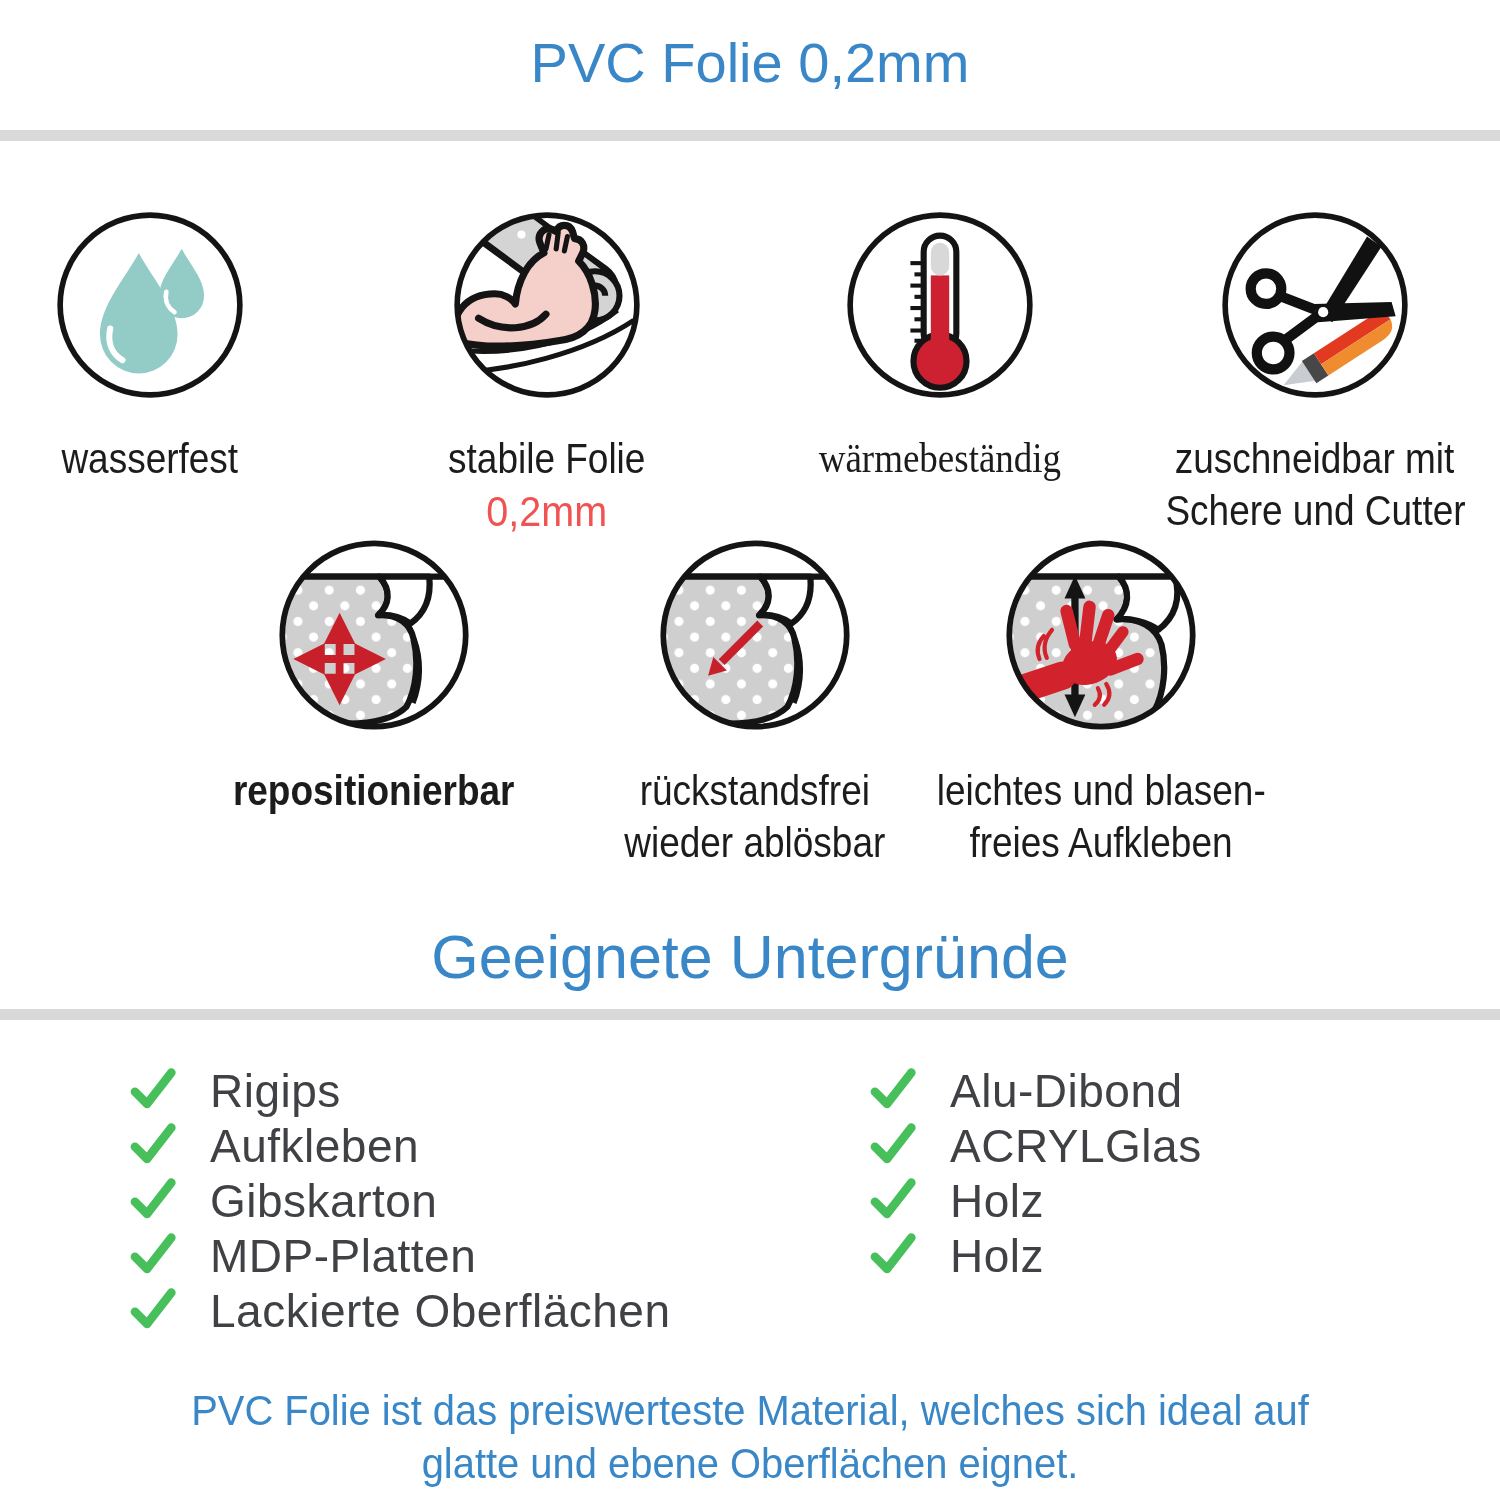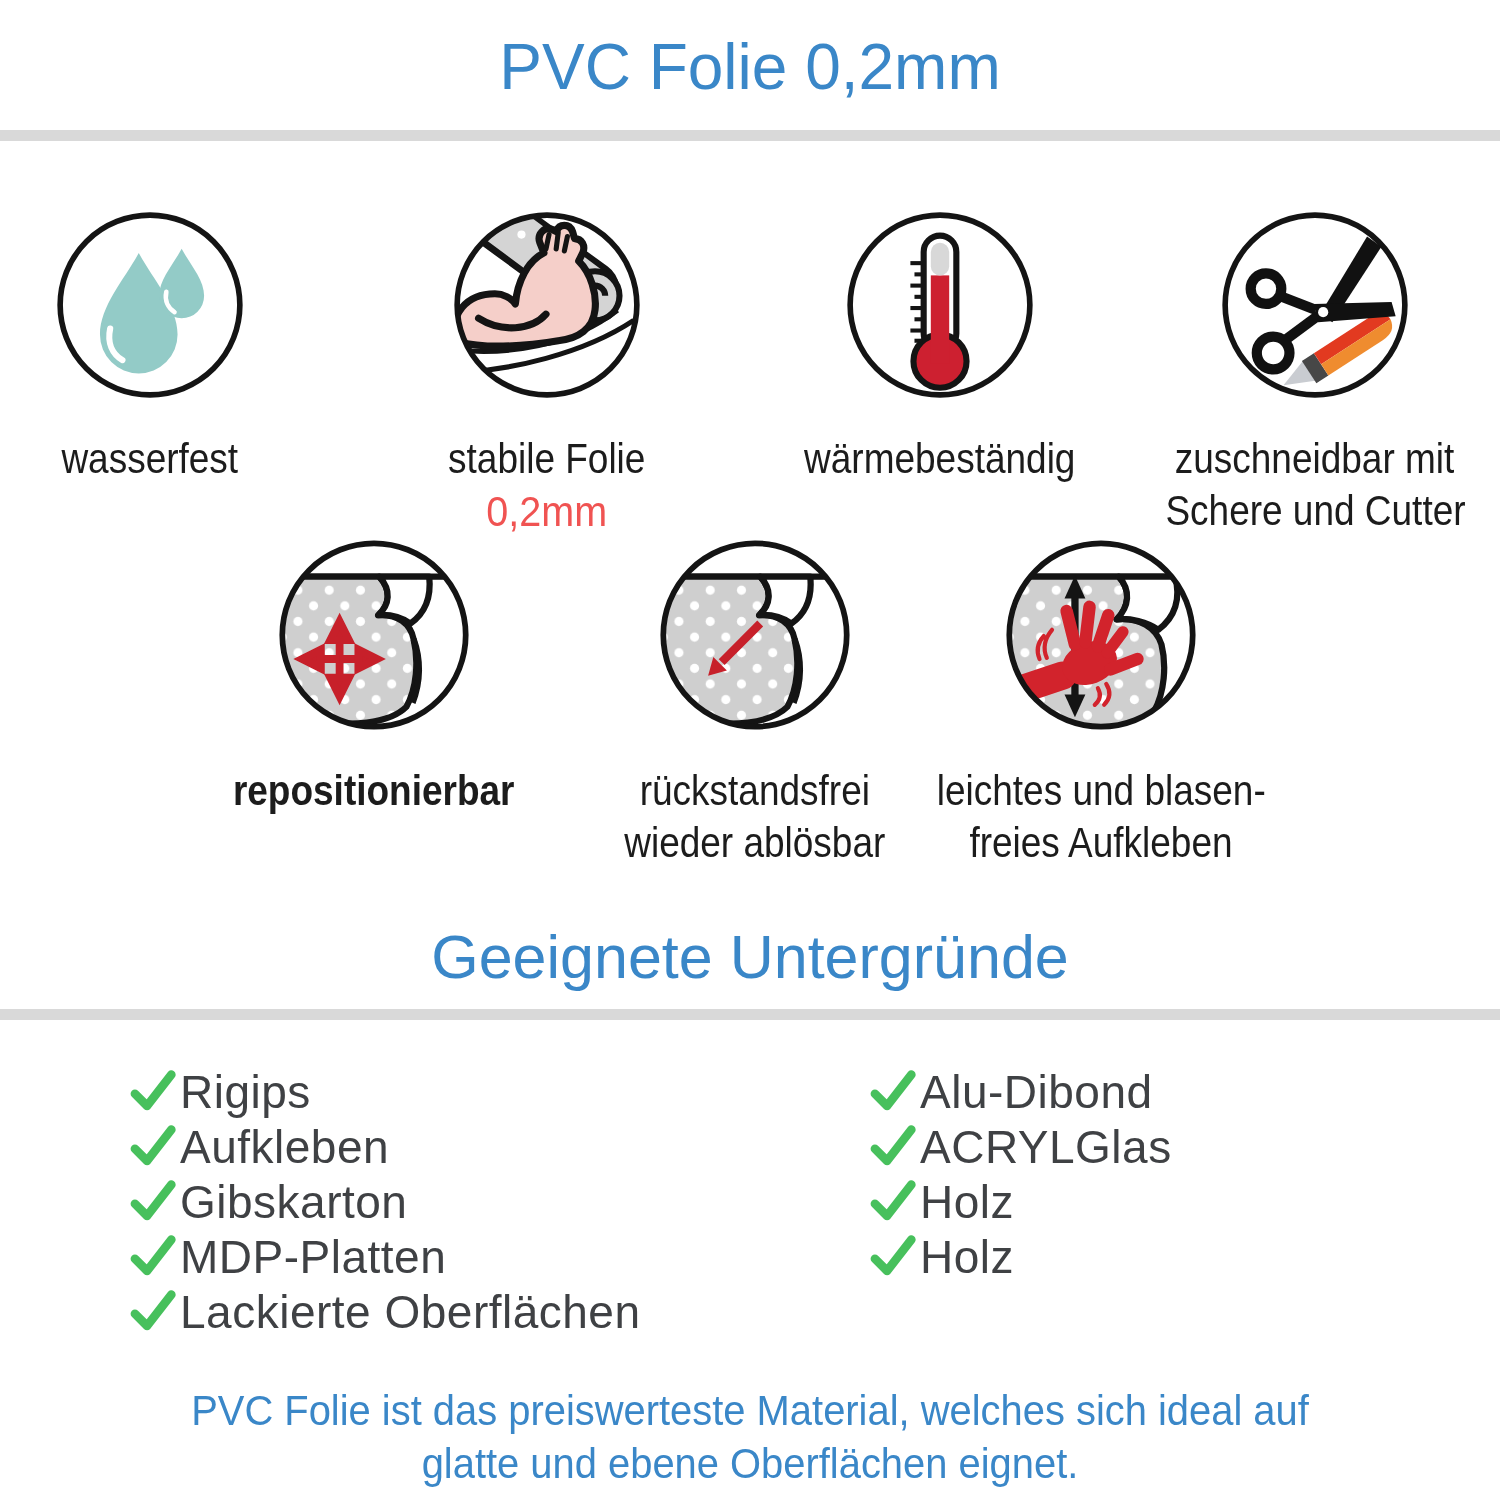--- a/index.html
+++ b/index.html
@@ -1,34 +1,34 @@
 <!DOCTYPE html>
 <html><head>
 <meta charset="utf-8">
 <style>
   html,body{margin:0;padding:0;background:#fff;}
   #canvas{position:relative;width:1500px;height:1500px;background:#ffffff;
           font-family:"Liberation Sans",sans-serif;overflow:hidden;}
   .blue-heading{position:absolute;left:0;width:100%;text-align:center;color:#3a87c8;font-weight:500;}
-  #main-title{top:30px;font-size:64px;}
+  #main-title{top:30px;font-size:56px;}
   #surfaces-title{top:922px;font-size:61px;}
   .divider{position:absolute;left:0;width:1500px;height:11px;background:#d9d9d9;}
   #divider-top{top:130px;}
   #divider-surfaces{top:1009px;}
   .feature{position:absolute;display:flex;flex-direction:column;align-items:center;}
   .feature .icon-wrap{flex:0 0 auto;}
   .feature-label{margin-top:30px;text-align:center;font-size:43px;line-height:52px;color:#1c1c1c;
                  white-space:nowrap;transform:scaleX(0.86);transform-origin:50% 0;}
   .feature-sublabel{margin-top:2px;text-align:center;font-size:43px;line-height:50px;color:#f05352;
                  white-space:nowrap;transform:scaleX(0.92);transform-origin:50% 0;}
   .checklist{position:absolute;top:1064px;left:0;width:1500px;}
   .check-col{position:absolute;top:0;display:flex;flex-direction:column;}
   #check-col-left{left:128px;}
   #check-col-right{left:868px;}
-  .check-item{display:flex;align-items:center;height:55px;}
+  .check-item{display:flex;align-items:flex-start;height:55px;gap:30px;}
   .check-item .txt{font-size:46px;color:#3f4144;letter-spacing:0.5px;white-space:nowrap;}
   .footer-note{position:absolute;top:1384px;left:0;width:100%;text-align:center;color:#3a87c8;
                font-size:42px;line-height:53px;transform:scaleX(0.95);transform-origin:50% 0;}
   svg{display:block;}
 </style>
 </head>
 <body>
 
 <svg width="0" height="0" style="position:absolute" aria-hidden="true">
   <defs>
@@ -80,21 +80,21 @@
           <path d="M28 108 C 50 122 80 120 94 104" stroke="#141414" stroke-width="7" fill="none" stroke-linecap="round"></path>
           <path d="M97 26 L94 40 M106 24 L104 40 M115 28 L112 42" stroke="#141414" stroke-width="5" stroke-linecap="round"></path>
         </g>
         <circle cx="95" cy="95" r="88" fill="none" stroke="#141414" stroke-width="5.5"></circle>
       </svg>
     </div>
     <div class="feature-label">stabile Folie</div>
     <div class="feature-sublabel">0,2mm</div>
   </div>
 
-  <div class="feature" style="left:740px;top:208px;width:400px;">
+  <div class="feature" style="left:740px;top:208px;width:400px;font-family:Liberation Serif, serif;">
     <div class="icon-wrap">
       <svg width="194" height="194" viewBox="0 0 190 190">
         <circle cx="95" cy="95" r="88" fill="#fff" stroke="#141414" stroke-width="5.5"></circle>
         <rect x="79" y="27" width="32" height="112" rx="16" fill="#fff" stroke="#141414" stroke-width="6"></rect>
         <circle cx="95" cy="150" r="26" fill="#cd2030" stroke="#141414" stroke-width="6"></circle>
         <rect x="86" y="66" width="18" height="86" fill="#cd2030"></rect>
         <rect x="86" y="34" width="18" height="32" rx="9" fill="#d8d8d8"></rect>
         <g stroke="#141414" stroke-width="4">
           <line x1="66" y1="54" x2="78" y2="54"></line>
             <line x1="70" y1="65" x2="78" y2="65"></line>

